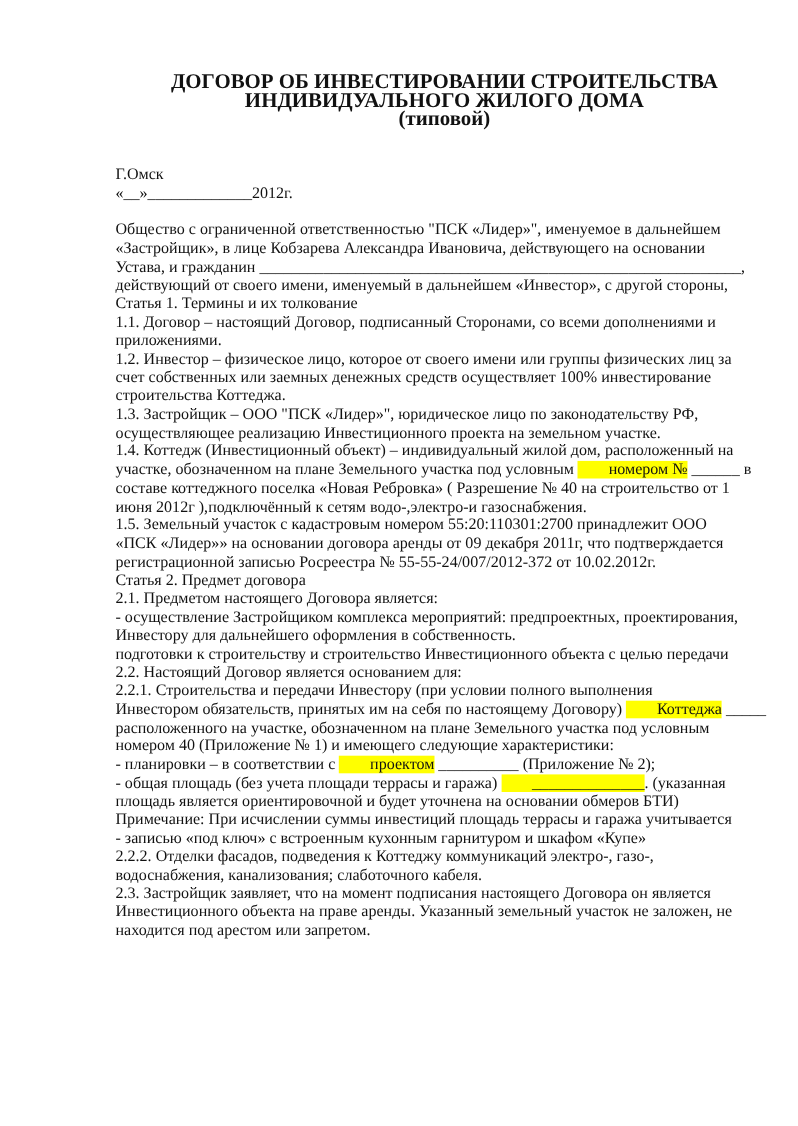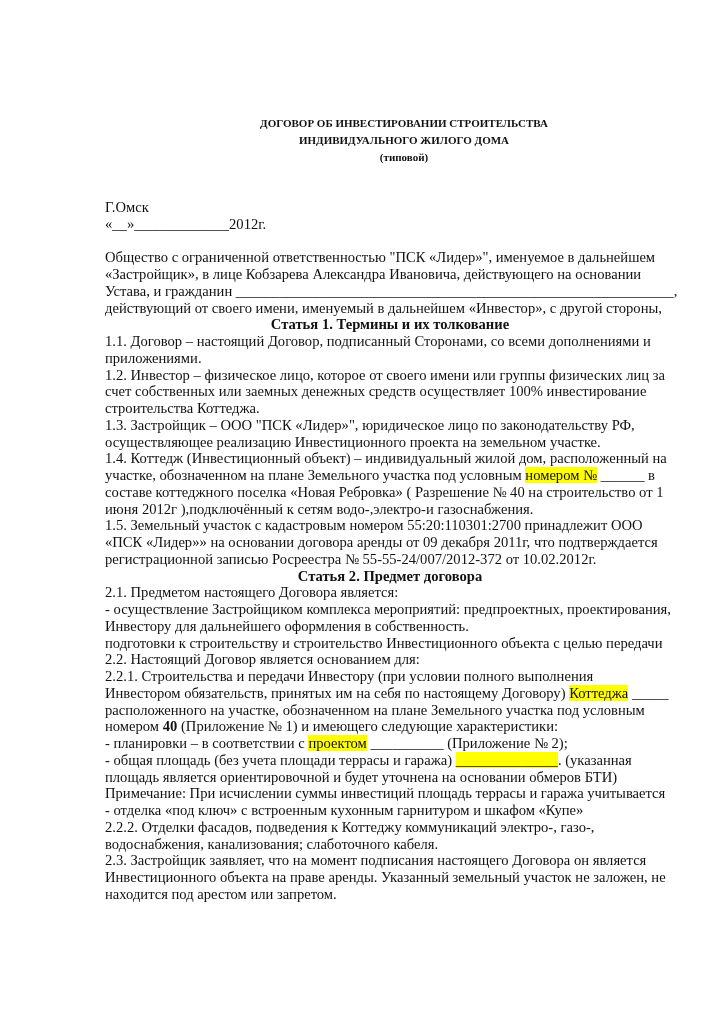--- a/index.html
+++ b/index.html
@@ -1,23 +1,23 @@
 <!DOCTYPE html>
 <html><head>
 <meta charset="utf-8">
 <style>
   html, body { margin: 0; padding: 0; background: #ffffff; }
   body { width: 725px; height: 1024px; overflow: hidden; position: relative;
          font-family: "Liberation Serif", "DejaVu Serif", serif; color: #111; }
   .page { position: absolute; left: 105px; top: 67px; width: 570px; font-size: 14.6px; line-height: 16.75px; }
-  .title { text-align: center; font-weight: bold; font-size: 11px; line-height: 16.9px; margin-left: 28px; margin-top: 48px; }
+  .title { text-align: center; font-weight: bold; font-size: 19px; line-height: 16.9px; margin-left: 28px; }
   .line { white-space: nowrap; }
   .gap { height: 16.75px; }
-  .bold { font-weight: bold; text-align: center; }
-  .hl { background: #ffff00; }
+  .bold { font-weight: normal; }
+  .hl { background: #ffff00; padding-left: 28px; }
 </style>
 </head>
 <body>
 
 <div class="page">
   <div class="title">
     <div>ДОГОВОР ОБ ИНВЕСТИРОВАНИИ СТРОИТЕЛЬСТВА</div>
     <div>ИНДИВИДУАЛЬНОГО ЖИЛОГО ДОМА</div>
     <div>(типовой)</div>
   </div>
@@ -59,20 +59,20 @@
     <div class="line">подготовки к строительству и строительство Инвестиционного объекта с целью передачи</div>
     <div class="line">2.2. Настоящий Договор является основанием для:</div>
     <div class="line">2.2.1. Строительства и передачи Инвестору (при условии полного выполнения</div>
     <div class="line"><span>Инвестором обязательств, принятых им на себя по настоящему Договору) </span><span class="hl">Коттеджа</span><span> _____</span></div>
     <div class="line">расположенного на участке, обозначенном на плане Земельного участка под условным</div>
     <div class="line"><span>номером </span><span class="bold">40</span><span> (Приложение № 1) и имеющего следующие характеристики:</span></div>
     <div class="line"><span>- планировки – в соответствии с </span><span class="hl">проектом</span><span> __________ (Приложение № 2);</span></div>
     <div class="line"><span>- общая площадь (без учета площади террасы и гаража) </span><span class="hl">______________</span><span>. (указанная</span></div>
     <div class="line">площадь является  ориентировочной и будет уточнена на основании обмеров БТИ)</div>
     <div class="line">Примечание: При исчислении суммы инвестиций площадь террасы и гаража учитывается</div>
-    <div class="line">- отделка «под ключ» с встроенным кухонным гарнитуром и шкафом «Купе»</div>
+    <div class="line">- записью «под ключ» с встроенным кухонным гарнитуром и шкафом «Купе»</div>
     <div class="line">2.2.2. Отделки фасадов, подведения к Коттеджу коммуникаций электро-, газо-,</div>
     <div class="line">водоснабжения, канализования; слаботочного кабеля.</div>
     <div class="line">2.3. Застройщик заявляет, что на момент подписания настоящего Договора он является</div>
     <div class="line">Инвестиционного объекта на праве аренды. Указанный земельный участок не заложен, не</div>
     <div class="line">находится под арестом или запретом.</div>
   </div>
 </div>
 
 </body></html>

